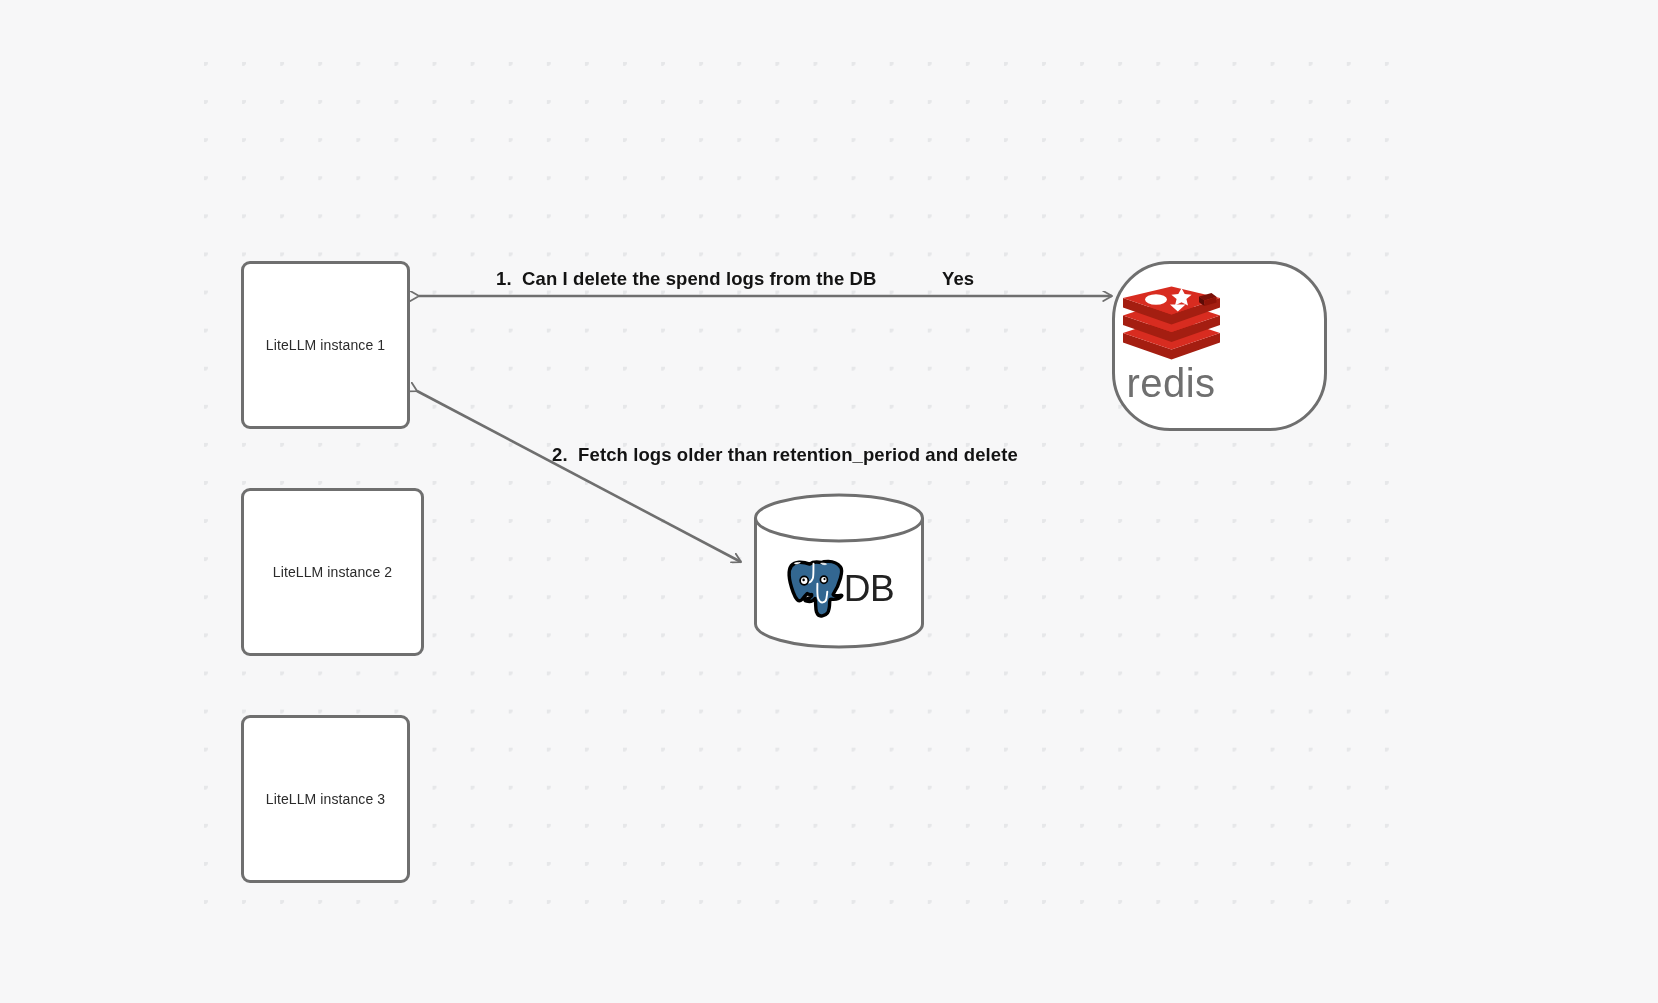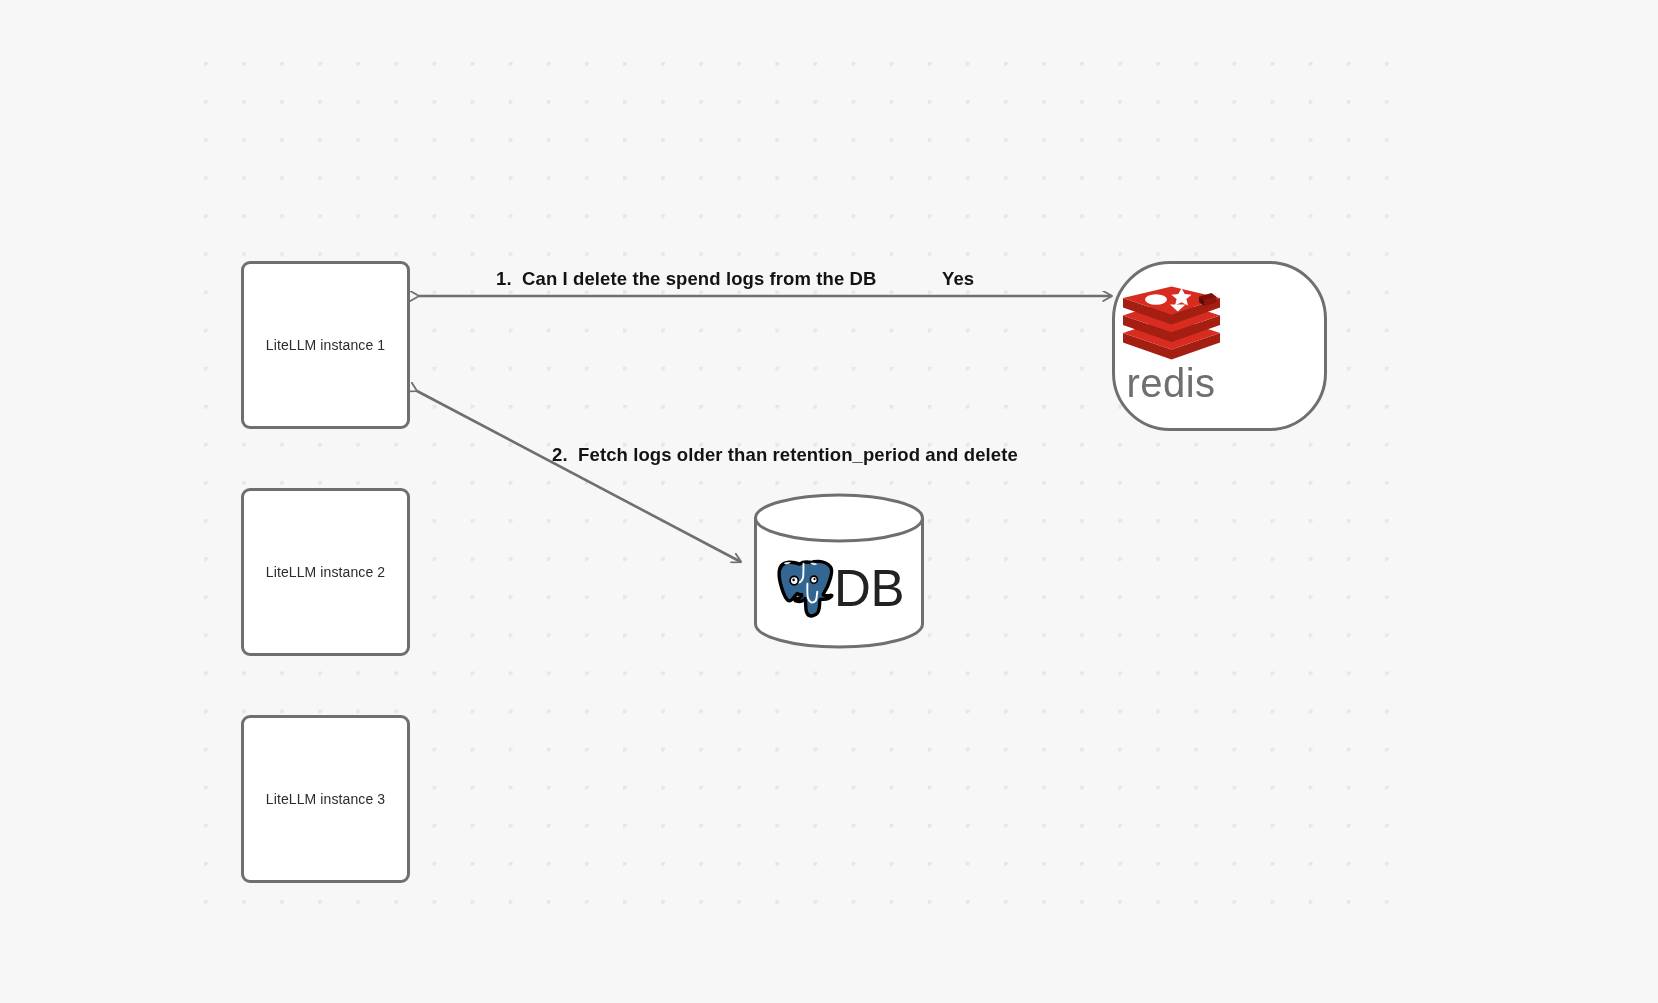--- a/index.html
+++ b/index.html
@@ -50,21 +50,21 @@
     justify-content: center;
   }
   .node-box .node-label {
     font-size: 14px;
     color: #2b2b2b;
     font-family: "Liberation Sans", sans-serif;
     letter-spacing: 0.1px;
     white-space: nowrap;
   }
   #litellm-1 { left: 241px; top: 261px; width: 169px; height: 168px; }
-  #litellm-2 { left: 241px; top: 488px; width: 169px; height: 168px; }
+  #litellm-2 { left: 241px; top: 488px; width: 183px; height: 168px; }
   #litellm-3 { left: 241px; top: 715px; width: 169px; height: 168px; justify-content: center; }
 
   
   #redis-node {
     position: absolute;
     left: 1112px;
     top: 261px;
     width: 215px;
     height: 170px;
     box-sizing: border-box;
@@ -102,21 +102,21 @@
     left: 0;
     top: 52px;
     width: 172px;
     height: 86px;
     display: flex;
     align-items: center;
     justify-content: center;
     gap: 0px;
   }
   #db-text {
-    font-size: 51px;
+    font-size: 37px;
     color: #222222;
     font-family: "Liberation Sans", sans-serif;
     letter-spacing: -0.5px;
     line-height: 1;
     margin-left: -2px;
   }
 
   
   .edge-label {
     position: absolute;

